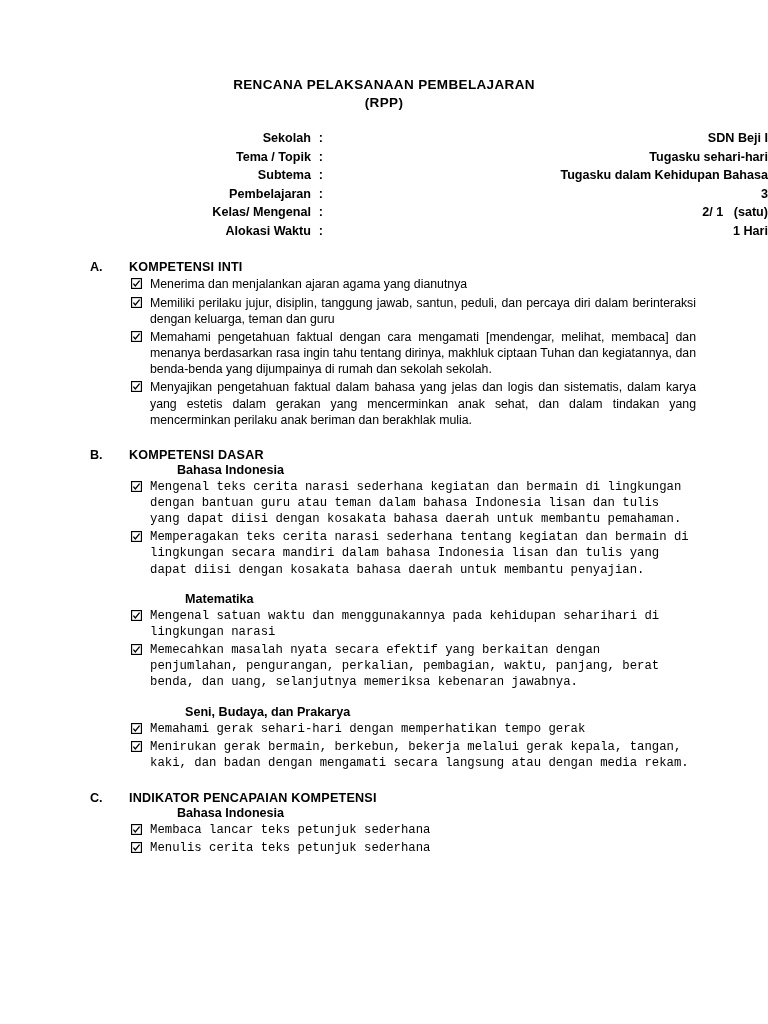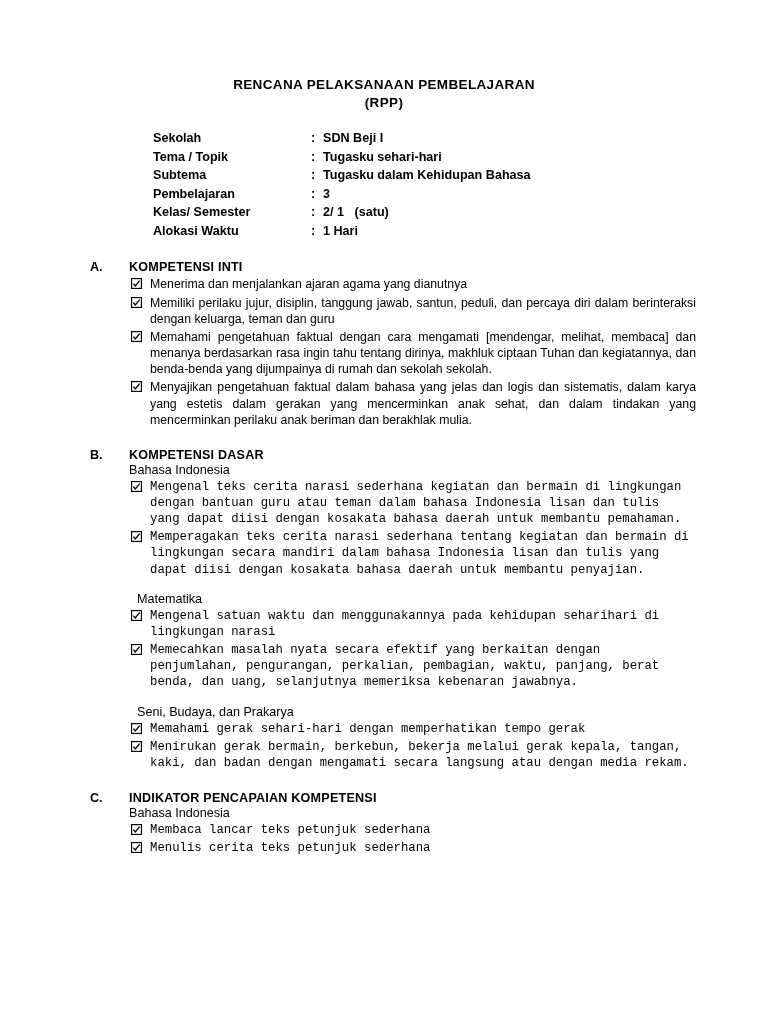--- a/index.html
+++ b/index.html
@@ -49,20 +49,21 @@
   .meta-block {
     margin-top: 17px;
     padding-left: 153px;
   }
   .meta-row {
     display: flex;
     font-size: 12.6px;
     font-weight: bold;
     line-height: 1.47;
     white-space: pre;
+    text-align: right;
   }
   .meta-label {
     width: 158px;
     flex: 0 0 158px;
   }
   .meta-colon {
     width: 12px;
     flex: 0 0 12px;
   }
   .meta-value {
@@ -85,22 +86,23 @@
   }
   .section-title {
     font-size: 12.6px;
     font-weight: bold;
     letter-spacing: 0.2px;
   }
 
   .subject-head {
     padding-left: 129px;
     font-size: 12.6px;
-    font-weight: normal;
+    font-weight: bold;
     margin-top: 1px;
+    margin-left: 48px;
   }
   .subject-head.indented {
     padding-left: 137px;
     margin-top: 14px;
   }
 
   
   ul.bullets {
     list-style: none;
     margin: 0;
@@ -169,21 +171,21 @@
       <span class="meta-value">Tugasku dalam Kehidupan Bahasa</span>
     </div>
 
     <div class="meta-row">
       <span class="meta-label">Pembelajaran</span>
       <span class="meta-colon">:</span>
       <span class="meta-value">3</span>
     </div>
 
     <div class="meta-row">
-      <span class="meta-label">Kelas/ Semester</span>
+      <span class="meta-label">Kelas/ Mengenal</span>
       <span class="meta-colon">:</span>
       <span class="meta-value">2/ 1   (satu)</span>
     </div>
 
     <div class="meta-row">
       <span class="meta-label">Alokasi Waktu</span>
       <span class="meta-colon">:</span>
       <span class="meta-value">1 Hari</span>
     </div>
 

